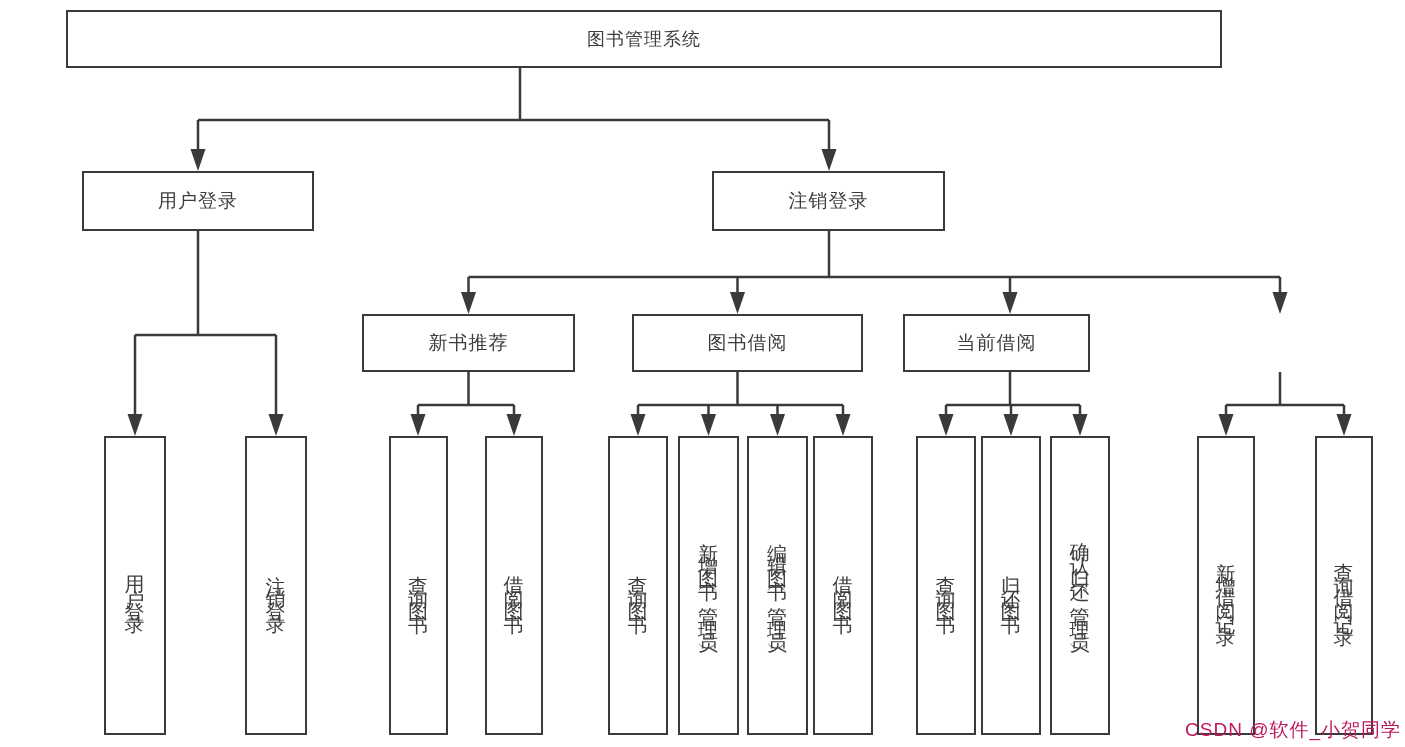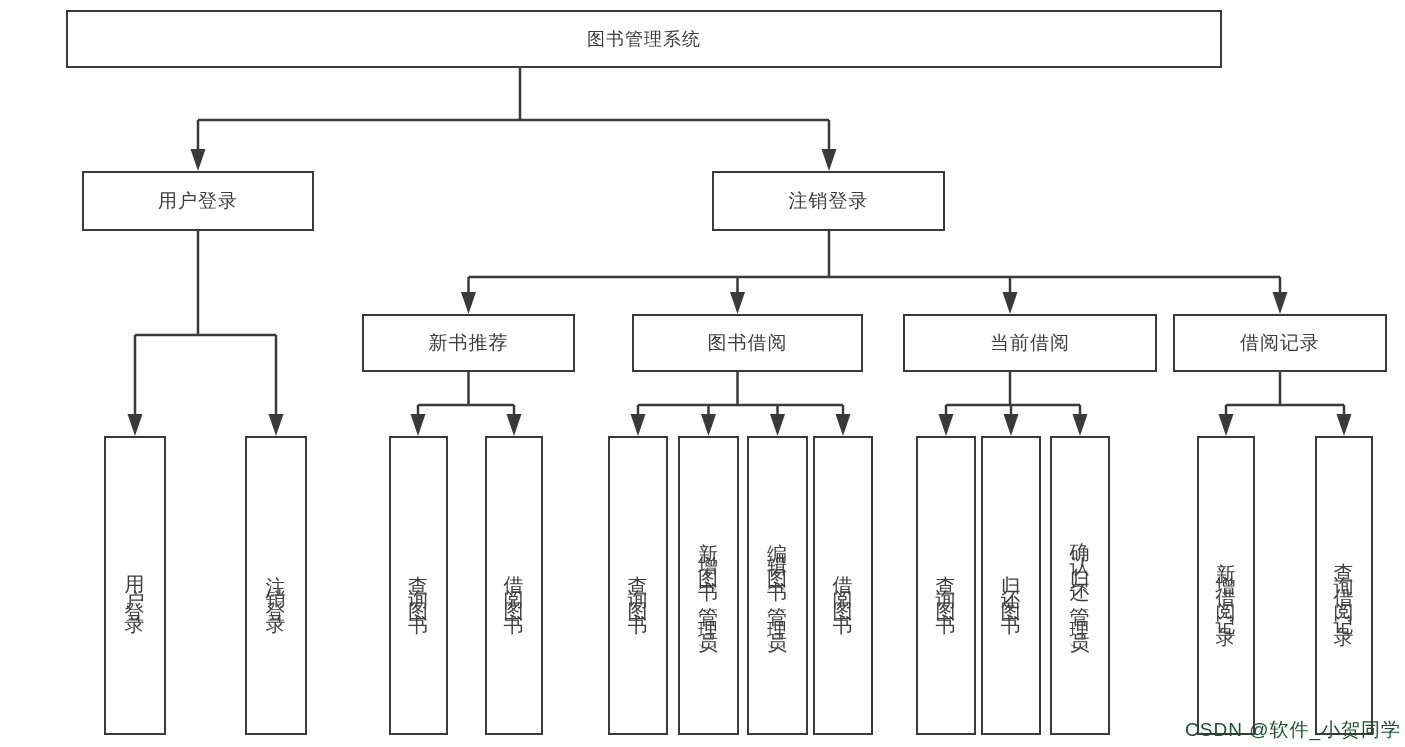--- a/index.html
+++ b/index.html
@@ -47,21 +47,21 @@
     letter-spacing: 13px;
     line-height: 1;
     color: #3d3d3d;
     white-space: nowrap;
   }
   .watermark {
     position: absolute;
     right: 4px;
     bottom: 4px;
     font-size: 19px;
-    color: #14532d;
+    color: #be185d;
     letter-spacing: 1px;
     z-index: 5;
     white-space: nowrap;
   }
 </style>
 </head>
 <body>
 
 <div class="canvas">
 
@@ -118,22 +118,21 @@
     </g>
   </svg>
 
   <div class="node root-box" style="left:34px; top:10px; width:1156px; height:58px;margin-left:32px;">图书管理系统</div>
 
   <div class="node h-label" style="left:82px; top:171px; width:232px; height:60px;">用户登录</div>
   <div class="node h-label" style="left:712px; top:171px; width:233px; height:60px;">注销登录</div>
 
   <div class="node h-label" style="left:362px; top:314px; width:213px; height:58px;">新书推荐</div>
   <div class="node h-label" style="left:632px; top:314px; width:231px; height:58px;">图书借阅</div>
-  <div class="node h-label" style="left:903px; top:314px; width:254px; height:58px;">当前借阅</div>
-  <div class="node h-label" style="left:1173px; top:314px; width:214px; height:58px;">借阅记录</div>
+  <div class="node h-label" style="left:903px; top:314px; width:187px; height:58px;">当前借阅</div>
 
   <div class="node leaf" style="left:104px; top:436px; width:62px; height:299px;">
     <span class="vtext">用户登录</span>
   </div>
   <div class="node leaf" style="left:245px; top:436px; width:62px; height:299px;">
     <span class="vtext">注销登录</span>
   </div>
 
   <div class="node leaf" style="left:389px; top:436px; width:59px; height:299px;">
     <span class="vtext">查询图书</span>

